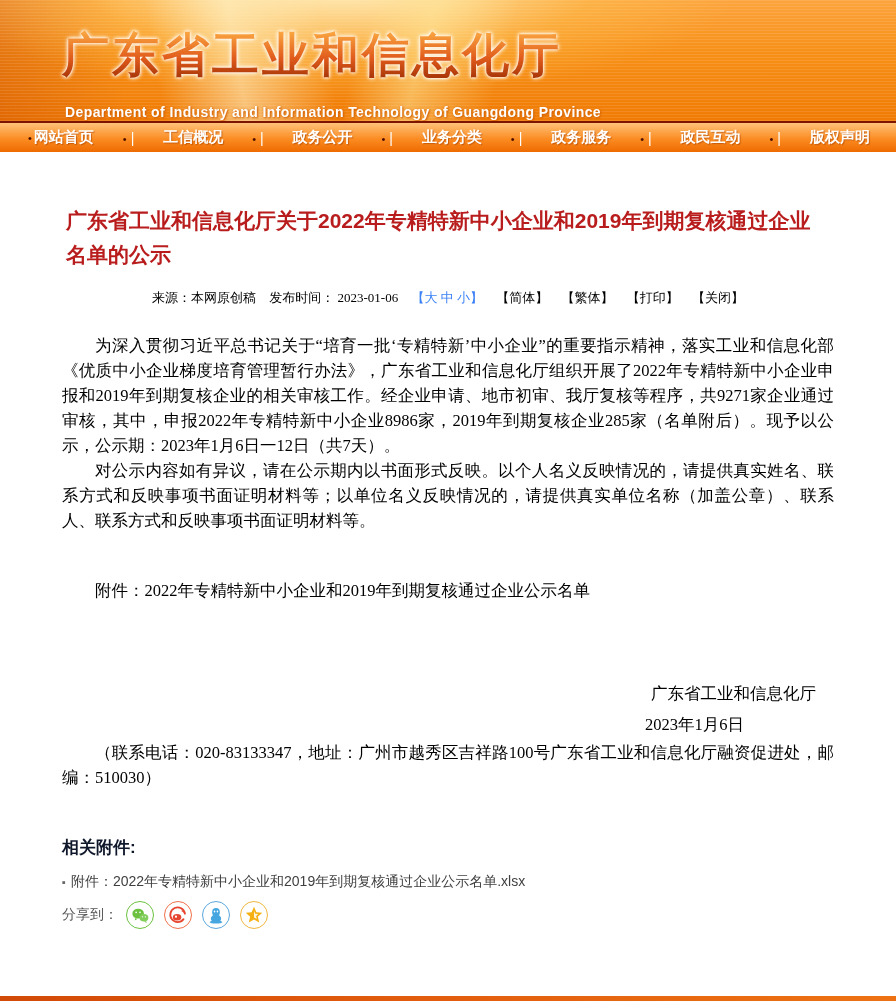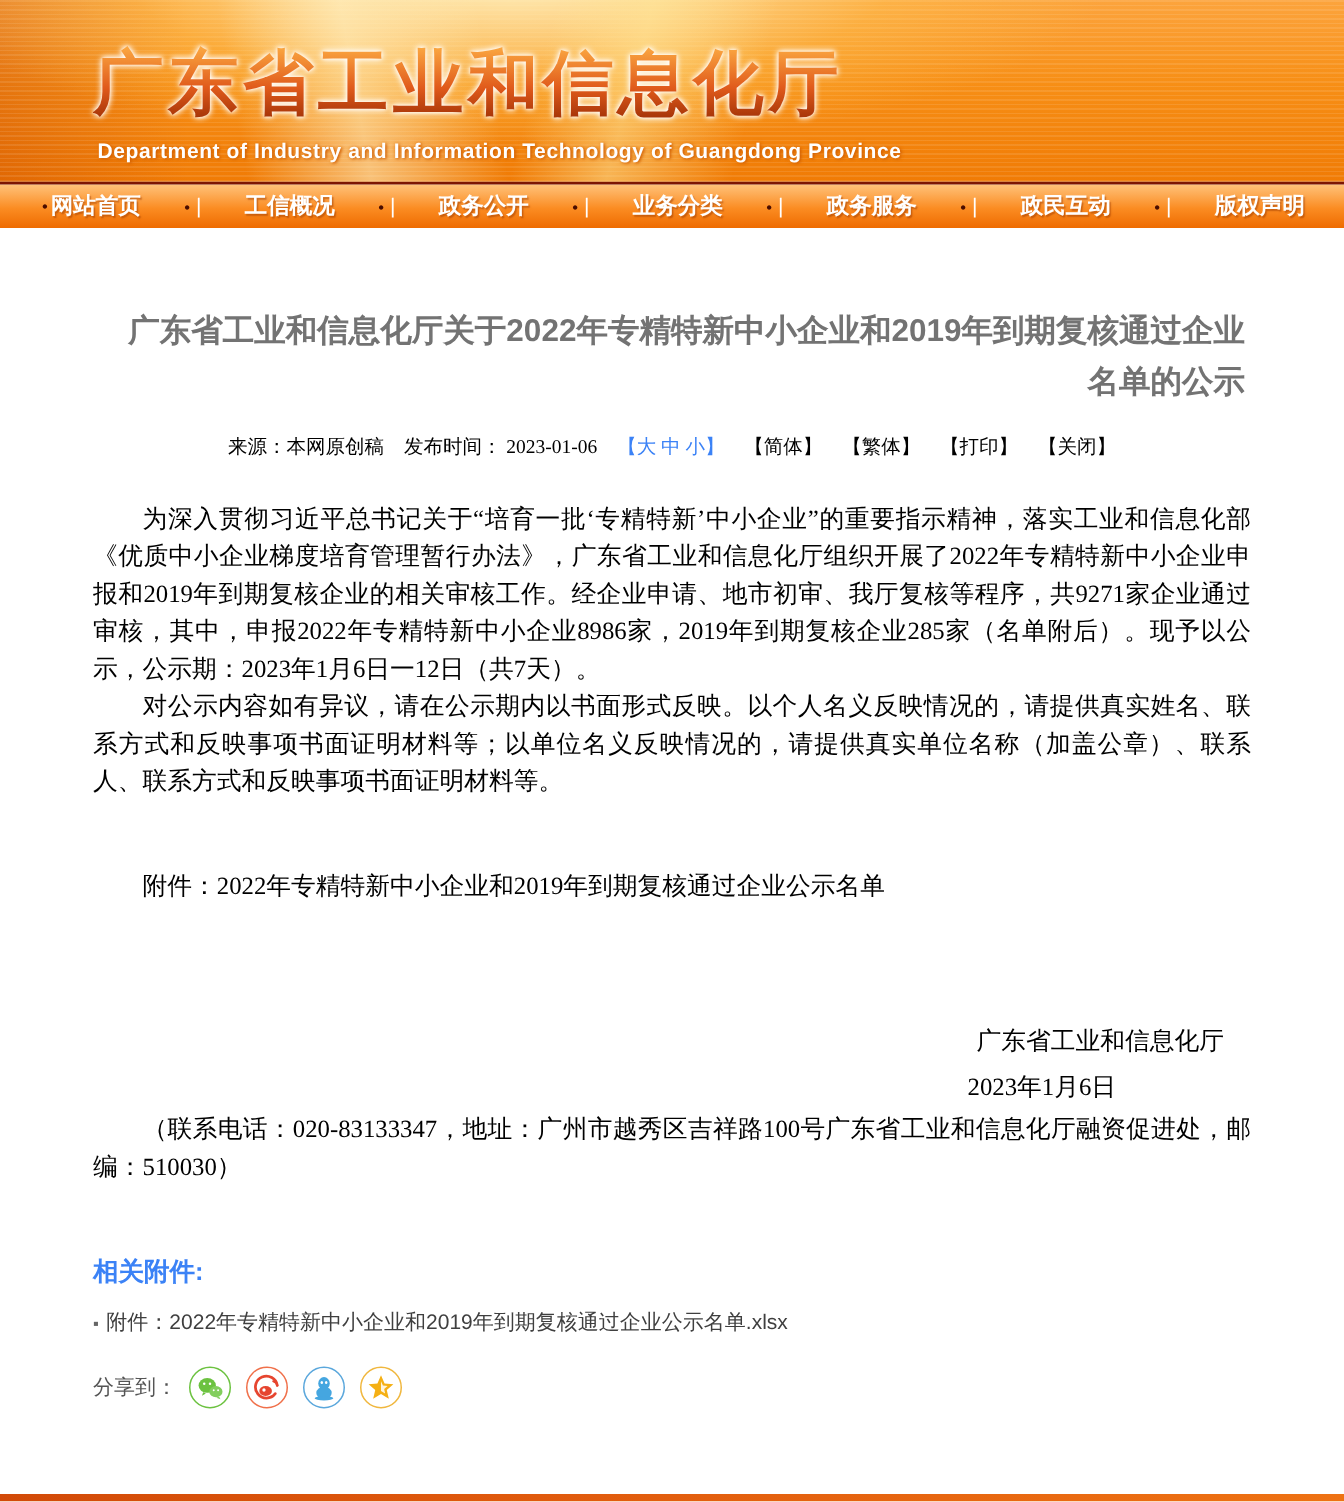--- a/index.html
+++ b/index.html
@@ -12,53 +12,53 @@
       linear-gradient(105deg, rgba(255,255,255,0) 40%, rgba(255,235,160,0.50) 47%, rgba(255,255,255,0) 56%),
       linear-gradient(80deg, rgba(255,245,200,0) 18%, rgba(255,248,210,0.55) 27%, rgba(255,245,200,0) 37%),
       radial-gradient(ellipse 62% 130% at 38% -12%, rgba(255,244,198,0.95), rgba(255,205,90,0.35) 46%, rgba(255,160,20,0) 72%),
       repeating-linear-gradient(0deg, rgba(255,255,255,0.10) 0 1px, rgba(255,255,255,0) 1px 3px),
       linear-gradient(90deg, rgba(185,55,0,0.28), rgba(185,55,0,0) 14%),
       linear-gradient(180deg,#fca43d 0%,#f78f16 45%,#f07b05 100%);}
   .banner-title{position:absolute;left:62px;top:24px;font-size:47px;font-weight:700;letter-spacing:3px;
       background:linear-gradient(180deg,#ffb347 5%,#e05a1b 55%,#8e2500 100%);
       -webkit-background-clip:text;background-clip:text;color:transparent;
       filter:drop-shadow(0 0 2px rgba(255,255,255,0.95)) drop-shadow(0 0 1px rgba(255,255,255,0.9));}
-  .banner-sub{position:absolute;left:65px;top:92px;font-size:14px;font-weight:700;color:#fff;
+  .banner-sub{position:absolute;left:65px;top:104px;font-size:14px;font-weight:700;color:#fff;
       letter-spacing:0.4px;text-shadow:1px 1px 2px rgba(205,90,0,0.9),0 0 3px rgba(230,120,10,0.8);}
 
   
   .nav{height:29px;border-top:2px solid #7c1603;
       background:linear-gradient(180deg,#ffc27a 0%,#fb8c22 55%,#ee6b00 100%);
       display:flex;align-items:center;justify-content:space-between;padding:0 26px;box-sizing:content-box;}
   .nav-group{display:flex;align-items:center;flex:1;justify-content:space-between;}
   .nav-item{color:#fff;font-size:15px;font-weight:700;text-shadow:1px 1px 1px rgba(160,60,0,0.55);cursor:pointer;}
   .nav-bullet{color:#4a0d00;font-size:11px;margin:0 2px;}
   .nav-sep{color:#fff;font-size:14px;margin:0 2px;}
 
   
   .content{height:792px;padding:0 62px;box-sizing:border-box;color:#000;}
-  .art-title{margin:52px 4px 0;font-size:21px;font-weight:700;line-height:34px;text-align:right;color:#737373;}
+  .art-title{margin:52px 4px 0;font-size:21px;font-weight:700;line-height:34px;text-align:left;color:#b91c1c;}
   .art-meta{margin-top:17px;text-align:center;font-size:13px;color:#000;
       font-family:"Liberation Serif",serif;}
   .art-meta span{margin:0 5px;}
   .meta-muted{color:#3b82f6;}
   .meta-tool{cursor:pointer;}
   .body-text{font-family:"Liberation Serif",serif;font-size:16.5px;line-height:25px;
       text-align:justify;text-indent:2em;margin:0;}
   .p1{margin-top:26px;}
   .p2{margin-top:0;}
   .attach-line{margin-top:45px;font-family:Liberation Serif, serif;}
   .sig{font-family:"Liberation Serif",serif;font-size:16.5px;line-height:25px;text-align:right;}
   .sig-org{margin-top:78px;padding-right:18px;}
   .sig-date{margin-top:6px;padding-right:90px;}
   .contact{margin-top:3px;}
-  .rel-heading{margin-top:46px;font-size:17px;font-weight:700;color:#3b82f6;}
+  .rel-heading{margin-top:46px;font-size:17px;font-weight:700;color:#0f172a;}
   .rel-item{margin-top:14px;font-size:14px;color:#3f3f3f;cursor:pointer;}
   .rel-bullet{color:#666;font-size:11px;margin-right:5px;}
-  .share-row{margin-top:20px;display:flex;align-items:center;}
+  .share-row{margin-top:10px;display:flex;align-items:center;}
   .share-label{font-size:14px;color:#555;margin-right:8px;}
   .share-btn{width:28px;height:28px;border-radius:50%;margin-right:10px;display:flex;
       align-items:center;justify-content:center;cursor:pointer;background:#fff;box-sizing:border-box;}
   .share-wechat{border:1.5px solid #6cc240;}
   .share-weibo{border:1.5px solid #f0704a;}
   .share-qq{border:1.5px solid #5aa7dc;}
   .share-qzone{border:1.5px solid #f0b73e;}
 
   
   .footer-bar{height:25px;background:linear-gradient(90deg,#d24a08 0%,#e05a0d 40%,#ee7213 100%);}

